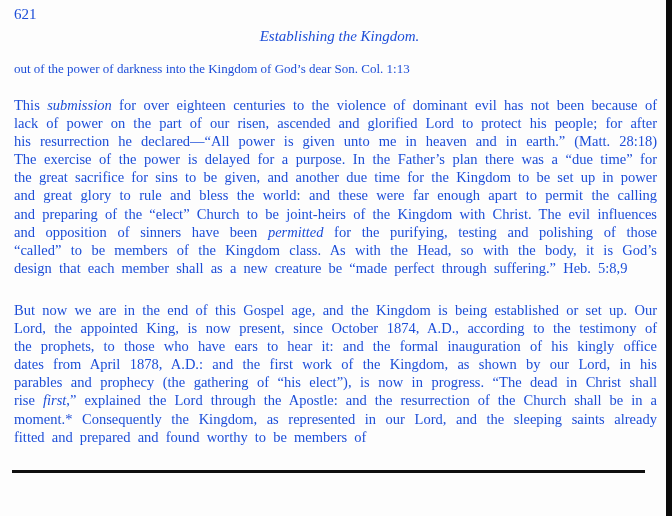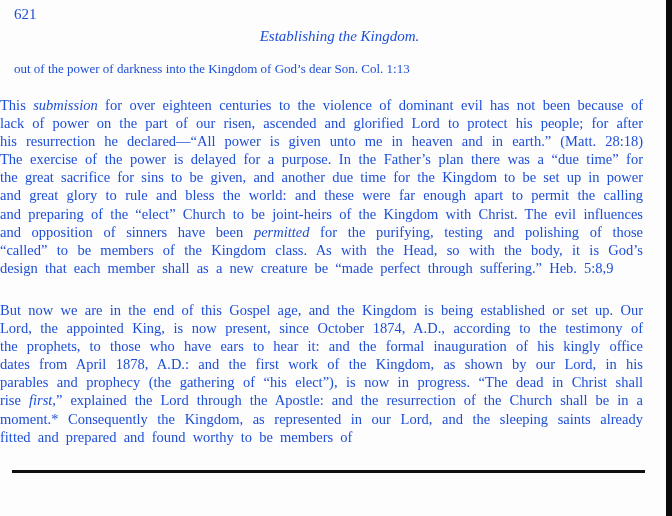--- a/index.html
+++ b/index.html
@@ -45,21 +45,21 @@
   .intro-line {
     position: absolute;
     left: 14px;
     top: 60px;
     width: 643px;
     font-size: 13px;
     line-height: 18px;
   }
   .body-text {
     position: absolute;
-    left: 0;
+    left: 14px;
     top: 96px;
     width: 643px;
   }
   .body-para {
     margin: 0 0 24px 0;
     font-size: 14.5px;
     line-height: 18.1px;
     text-align: justify;
     word-spacing: 3.5px;
     hyphens: none;

